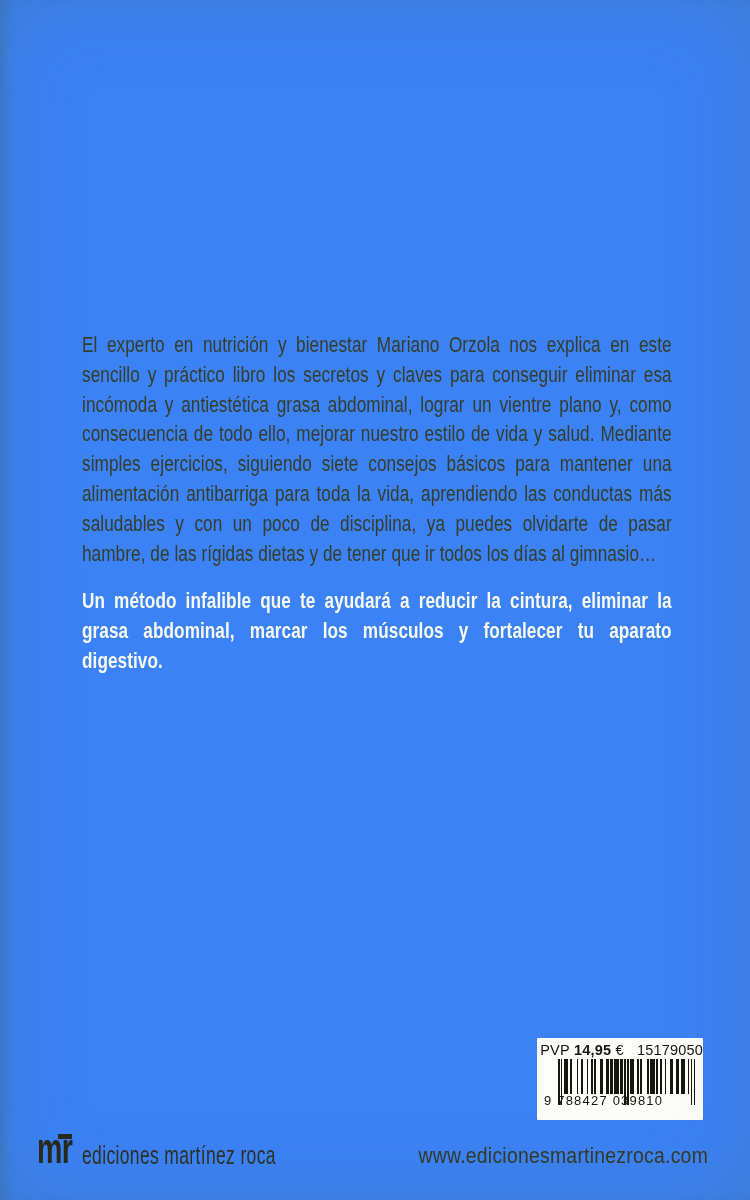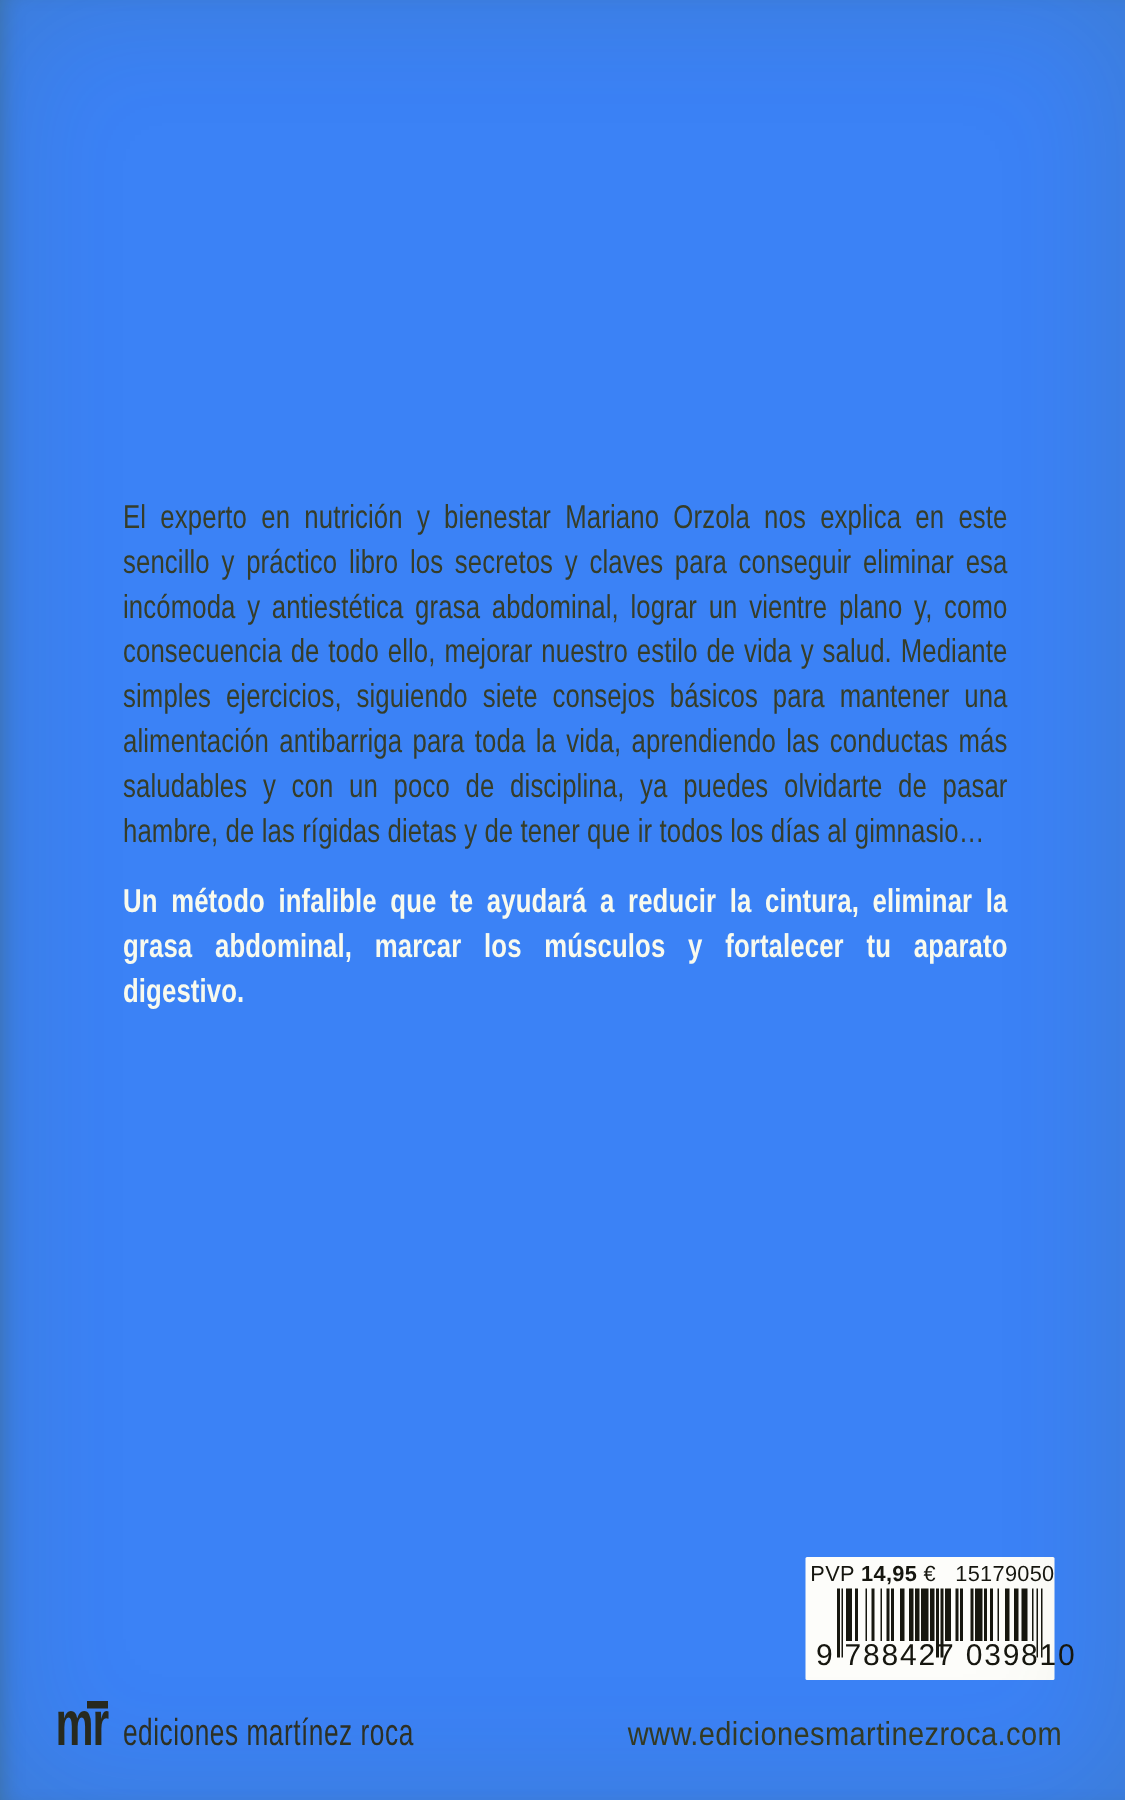--- a/index.html
+++ b/index.html
@@ -77,21 +77,21 @@
     position: absolute;
     top: 0;
     height: 35px;
     background: #17170f;
   }
   .bc-bar.guard { height: 46px; }
   .bc-digits {
     position: absolute;
     left: 7px;
     top: 55px;
-    font-size: 20px;
+    font-size: 13px;
     letter-spacing: 1.2px;
     white-space: nowrap;
     color: #16160f;
   }
 
   
   .logo-mr {
     position: absolute;
     left: 37px;
     top: 1128px;

